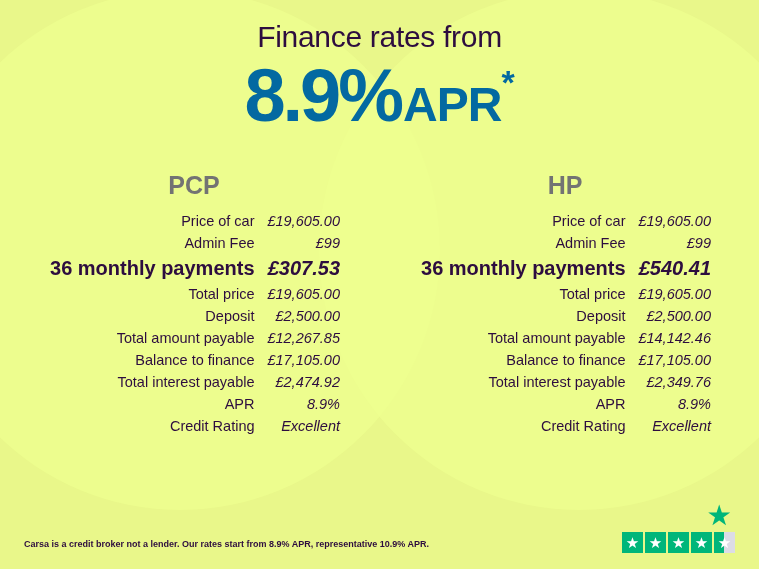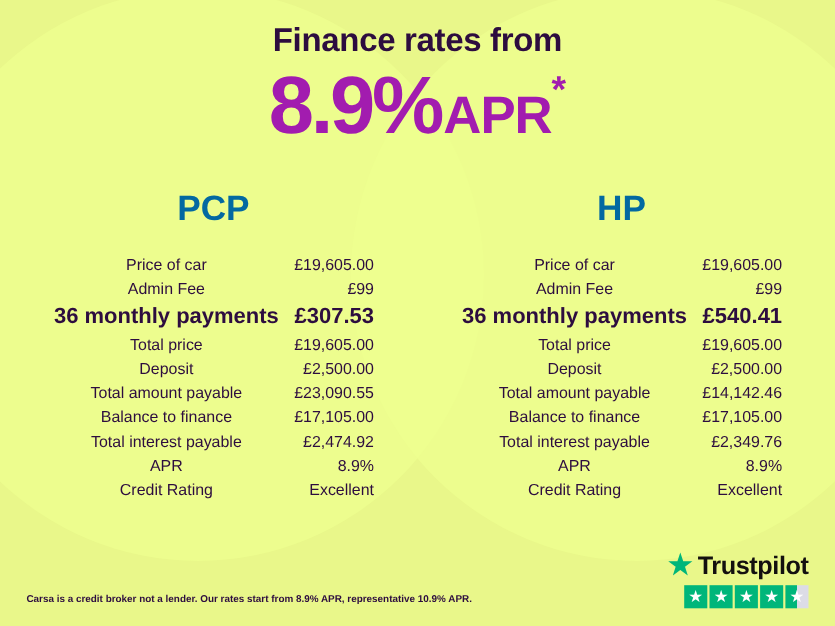--- a/index.html
+++ b/index.html
@@ -42,28 +42,28 @@
   .content {
     position: relative;
     z-index: 2;
     width: 100%;
     height: 100%;
   }
   .headline {
     text-align: center;
     color: #2d0d3f;
     font-size: 30px;
-    font-weight: bold;
+    font-weight: normal;
     letter-spacing: -0.3px;
     padding-top: 20px;
     line-height: 1.1;
   }
   .rate-line {
     text-align: center;
-    color: #a21caf;
+    color: #0369a1;
     line-height: 1;
     margin-top: 6px;
     white-space: nowrap;
   }
   .rate-big {
     font-size: 74px;
     font-weight: bold;
     letter-spacing: -3px;
   }
   .rate-apr {
@@ -83,43 +83,44 @@
     display: flex;
     justify-content: space-between;
     margin-top: 38px;
     padding: 0 24px;
   }
   .col {
     width: 340px;
   }
   .col-title {
     text-align: center;
-    color: #0369a1;
-    font-size: 32px;
-    font-weight: bold;
-    margin-bottom: 22px;
+    color: #737373;
+    font-size: 25px;
+    font-weight: bold;
+    margin-bottom: 10px;
   }
   table.rates {
     width: 100%;
     border-collapse: collapse;
     color: #2d0d3f;
     font-size: 14.5px;
   }
   table.rates td {
     padding: 3px 6px;
     vertical-align: top;
   }
   table.rates td.label {
-    text-align: center;
+    text-align: right;
     padding-left: 24px;
   }
   table.rates td.value {
     text-align: right;
     padding-right: 24px;
     white-space: nowrap;
+    font-style: italic;
   }
   tr.bold td {
     font-weight: bold;
     font-size: 20px;
   }
   .footer {
     position: absolute;
     left: 24px;
     bottom: 18px;
     color: #2d0d3f;
@@ -209,21 +210,21 @@
             <tr>
               <td class="label">Total price</td>
               <td class="value">£19,605.00</td>
             </tr>
             <tr>
               <td class="label">Deposit</td>
               <td class="value">£2,500.00</td>
             </tr>
             <tr>
               <td class="label">Total amount payable</td>
-              <td class="value">£23,090.55</td>
+              <td class="value">£12,267.85</td>
             </tr>
             <tr>
               <td class="label">Balance to finance</td>
               <td class="value">£17,105.00</td>
             </tr>
             <tr>
               <td class="label">Total interest payable</td>
               <td class="value">£2,474.92</td>
             </tr>
             <tr>
@@ -288,21 +289,20 @@
 
     </div>
 
     <div class="footer">
       <div>Carsa is a credit broker not a lender. Our rates start from 8.9% APR, representative 10.9% APR.</div>
     </div>
 
     <div class="trustpilot">
       <div class="tp-top">
         <span class="tp-star">★</span>
-        <span>Trustpilot</span>
       </div>
       <div class="tp-stars">
         <div class="tp-box">
             <span>★</span>
           </div>
         <div class="tp-box">
             <span>★</span>
           </div>
         <div class="tp-box">
             <span>★</span>

